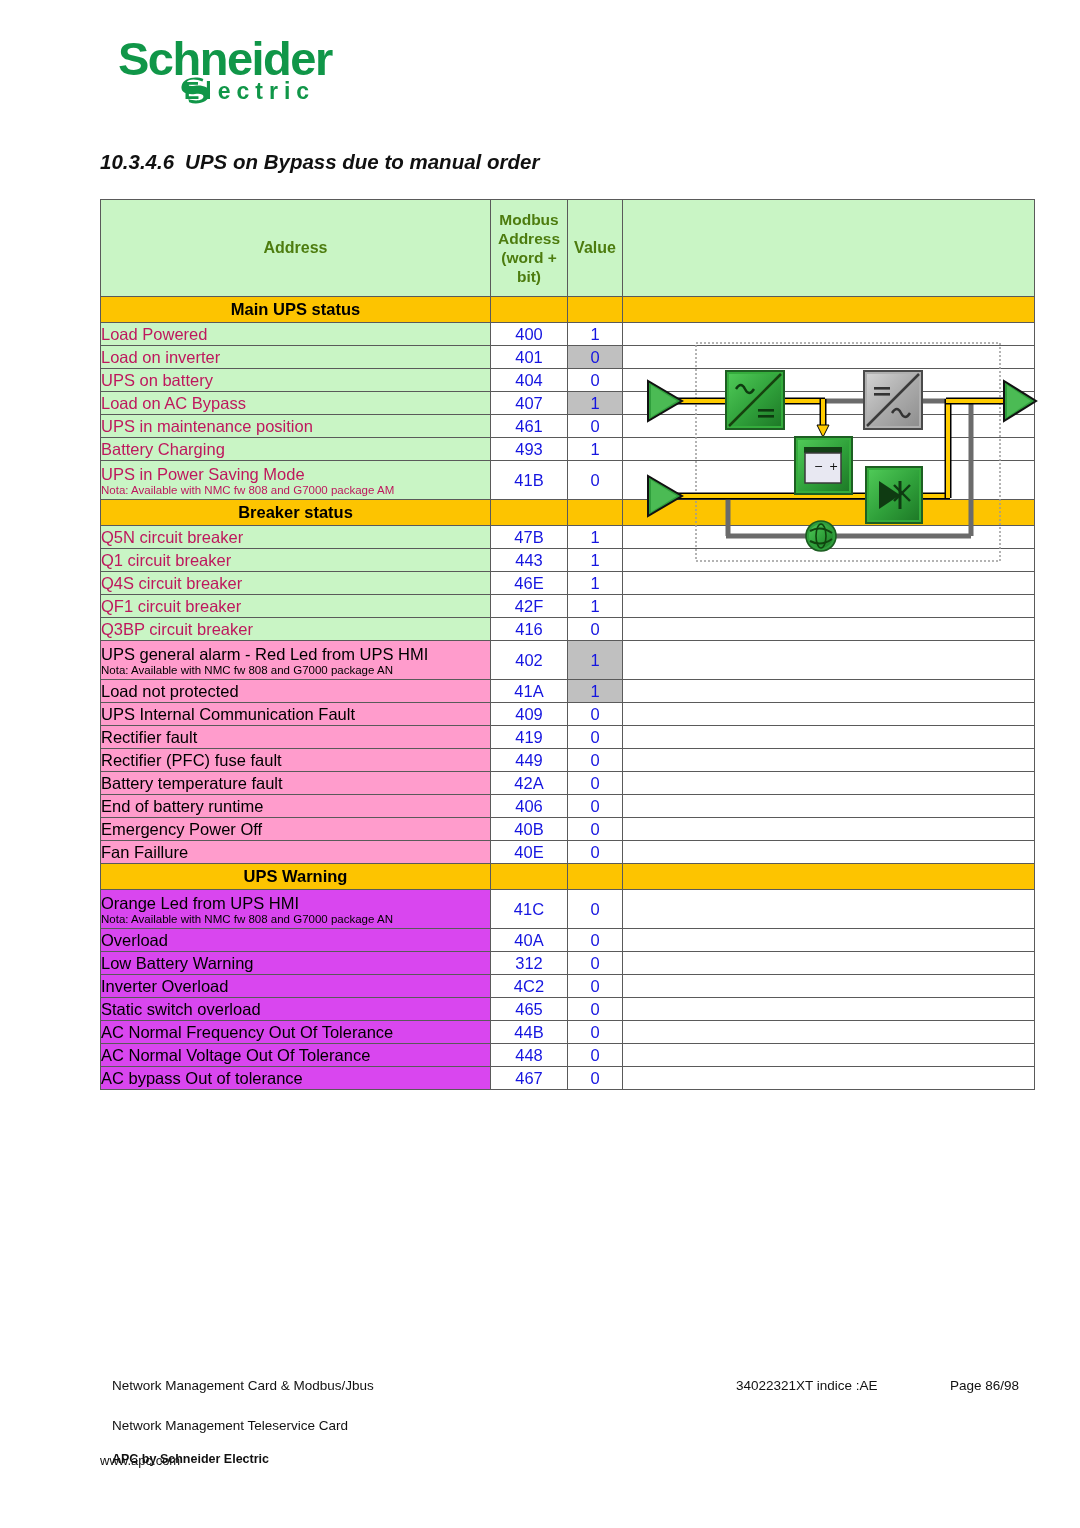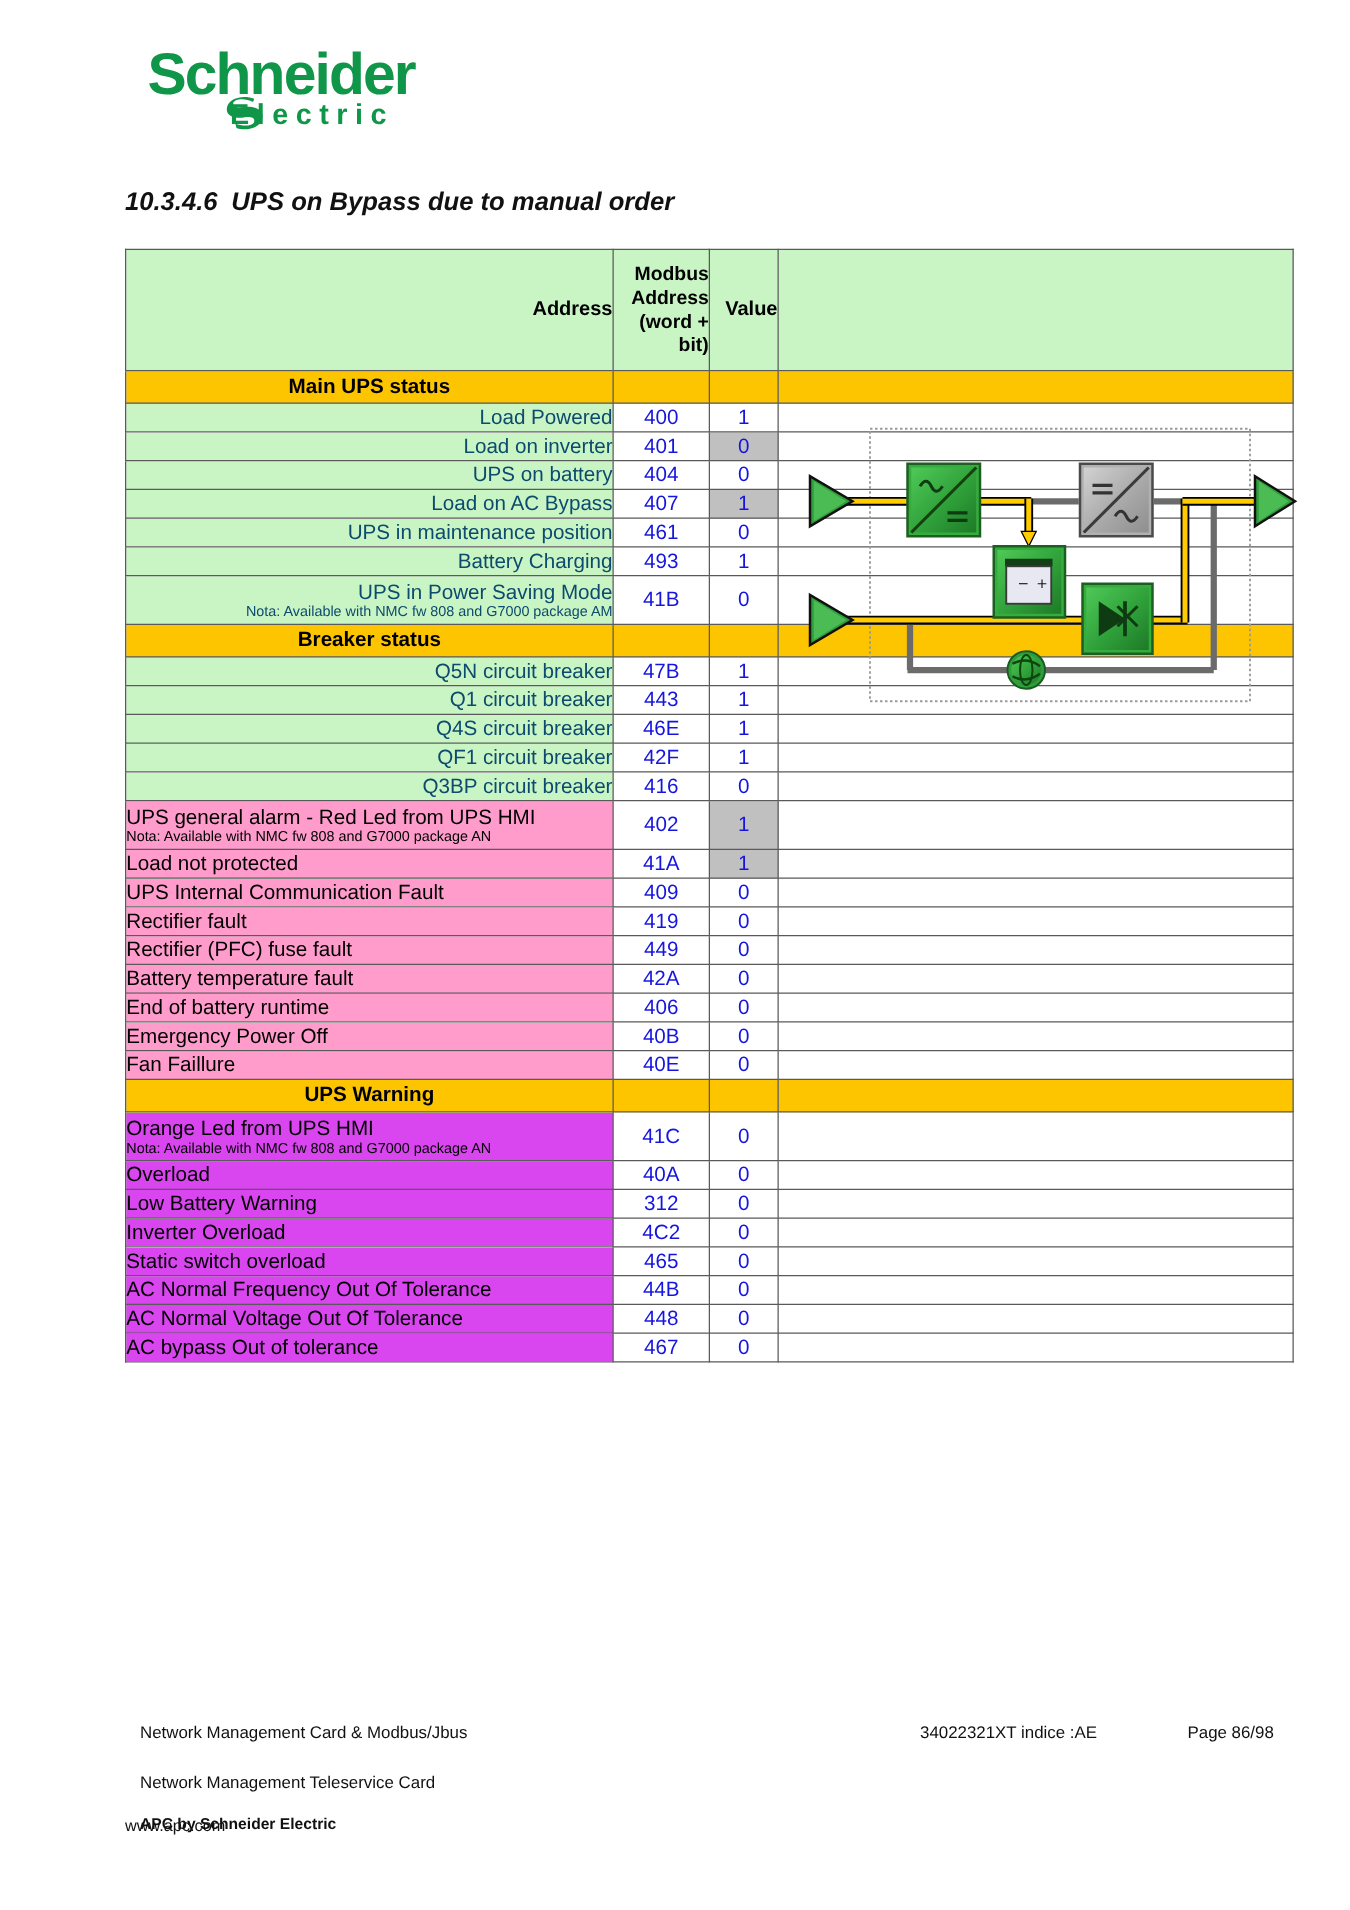--- a/index.html
+++ b/index.html
@@ -78,24 +78,24 @@
     vertical-align: middle;
   }
   .col-status   { width: 390px; }
   .col-addr     { width: 77px;  }
   .col-value    { width: 55px;  }
   .col-diagram  { width: 412px; }
 
   
   .hdr-cell {
     background: #c9f5c5;
-    text-align: right;
+    text-align: center;
     font-weight: bold;
     font-size: 16px;
-    color: #000000;
+    color: #4d7c0f;
     height: 96px;
   }
   .hdr-cell.small { font-size: 15.5px; line-height: 19px; }
   .hdr-blank { background: #c9f5c5; }
 
   
   .section-band {
     background: #fdc400;
     text-align: center;
     font-weight: bold;
@@ -127,21 +127,21 @@
     text-align: center;
     font-size: 16.5px;
     color: #1515e0;
     background: #ffffff;
   }
   .val.hl { background: #c0c0c0; }
 
   .diagram-cell { background: #ffffff; }
 
   
-  .tint-green  { background: #c9f5c5; color: #0c4a6e; text-align: right; }
+  .tint-green  { background: #c9f5c5; color: #be185d; }
   .tint-pink   { background: #ff9ccc; color: #000000; }
   .tint-orange { background: #d946ef; color: #000000; }
 
   
   #diagram-wrap {
     position: absolute;
     left: 638px;
     top: 333px;
     width: 400px;
     height: 245px;

